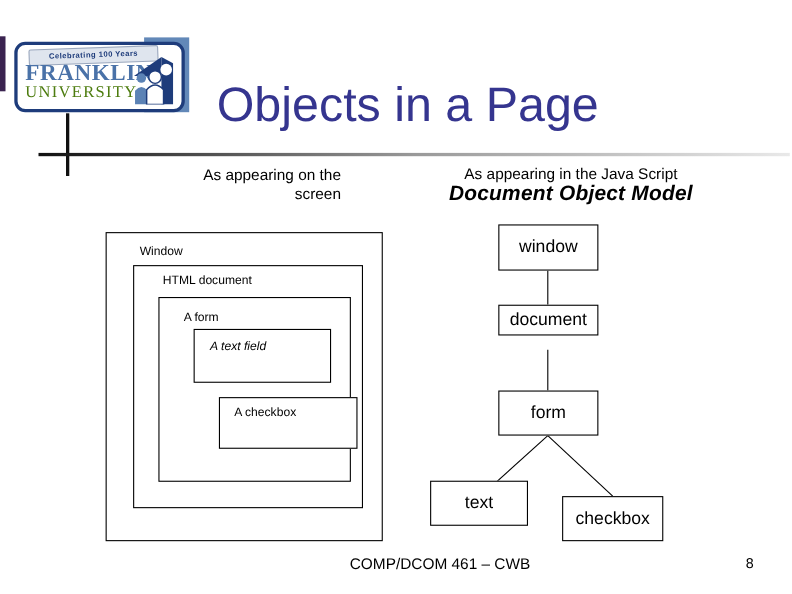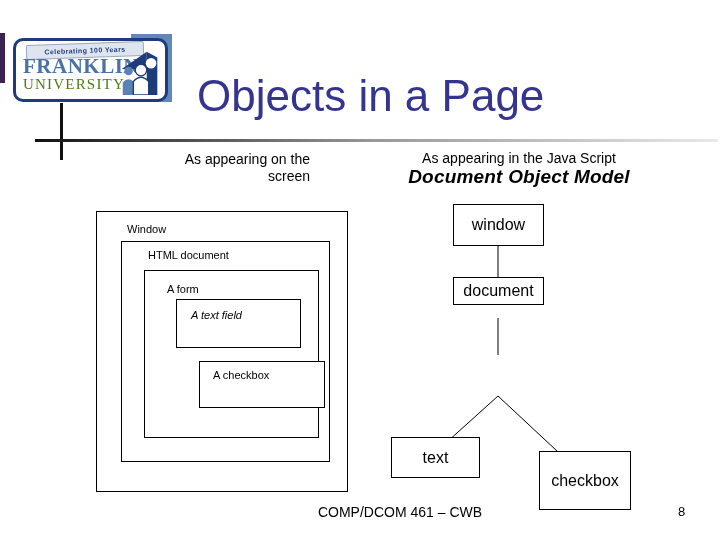--- a/index.html
+++ b/index.html
@@ -58,21 +58,21 @@
   .box-textfield{left:176px;top:299px;width:125px;height:49px;padding:9px 12px 0 14px;font-style:italic;}
   .box-checkbox{left:175px;top:361px;width:126px;height:47px;padding:7px 0 0 13px;margin-left:24px;}
 
   
   .tnode{position:absolute;border:1px solid #000;background:#fff;box-sizing:border-box;
     display:flex;align-items:center;justify-content:center;font-size:16px;}
   .node-window{left:453px;top:204px;width:91px;height:42px;}
   .node-document{left:453px;top:277px;width:91px;height:28px;}
   .node-form{left:453px;top:355px;width:91px;height:41px;}
   .node-text{left:391px;top:437px;width:89px;height:41px;}
-  .node-checkbox{left:511px;top:451px;width:92px;height:59px;margin-left:28px;}
+  .node-checkbox{left:511px;top:451px;width:92px;height:41px;}
   .connectors{left:0;top:0;width:720px;height:540px;pointer-events:none;}
 
   
   .footer-text{left:285px;top:504px;width:230px;text-align:center;font-size:14px;}
   .page-number{left:678px;top:504px;font-size:13px;}
 </style>
 </head>
 <body>
 
 <div class="slide">
@@ -133,20 +133,23 @@
     <line x1="498" y1="396" x2="437" y2="451" stroke="#000" stroke-width="1"></line>
     <line x1="498" y1="396" x2="557" y2="451" stroke="#000" stroke-width="1"></line>
   </svg>
 
   <div class="tnode node-window">
     <span>window</span>
   </div>
   <div class="tnode node-document">
     <span>document</span>
   </div>
+  <div class="tnode node-form">
+    <span>form</span>
+  </div>
   <div class="tnode node-text">
     <span>text</span>
   </div>
   <div class="tnode node-checkbox">
     <span>checkbox</span>
   </div>
 
   <div class="abs footer-text">COMP/DCOM 461 – CWB</div>
   <div class="abs page-number">8</div>
 

